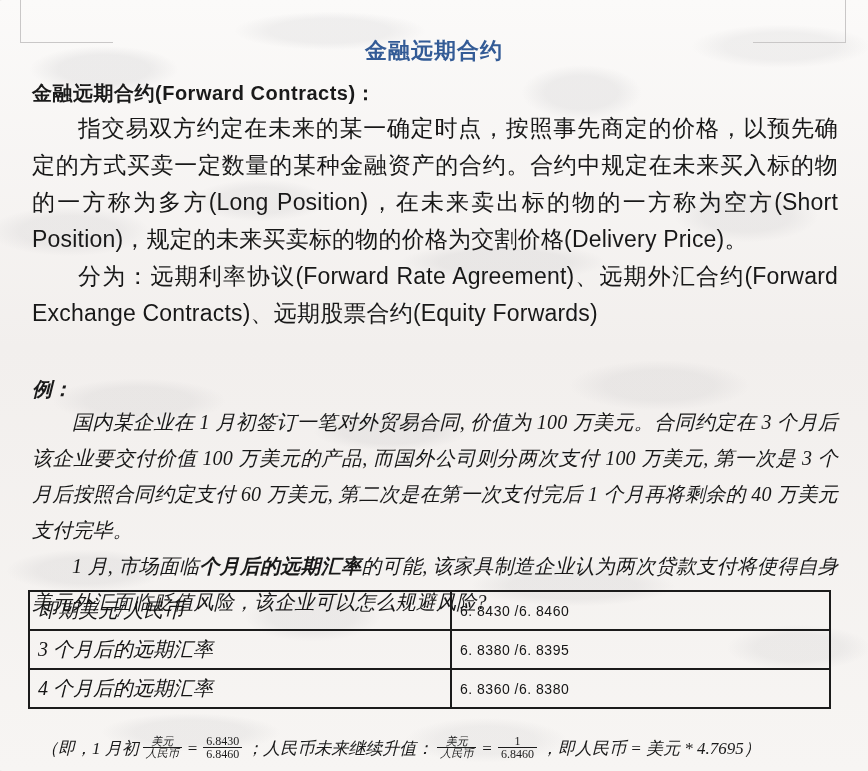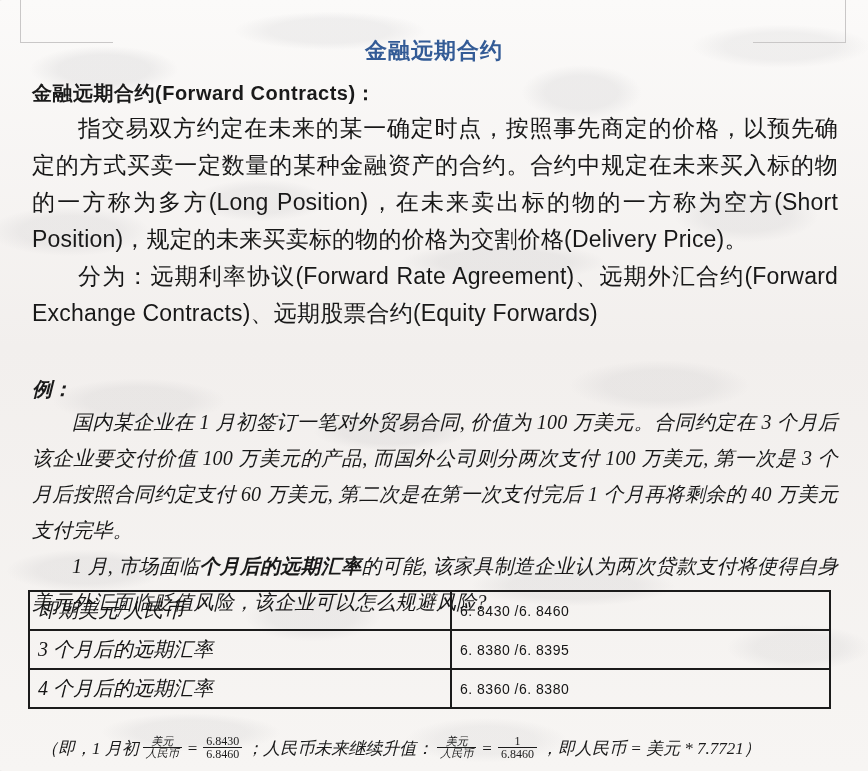--- a/index.html
+++ b/index.html
@@ -251,16 +251,16 @@
     <span class="txt">；人民币未来继续升值：</span>
     <span class="frac num-style">
       <span class="num">美元</span>
       <span class="den">人民币</span>
     </span>
     <span class="eqs">=</span>
     <span class="frac digits">
       <span class="num">1</span>
       <span class="den">6.8460</span>
     </span>
-    <span class="txt">，即人民币 = 美元 * 7.7721）</span>
+    <span class="txt">，即人民币 = 美元 * 4.7695）</span>
   </div>
 
 </div>
 
 </body></html>

